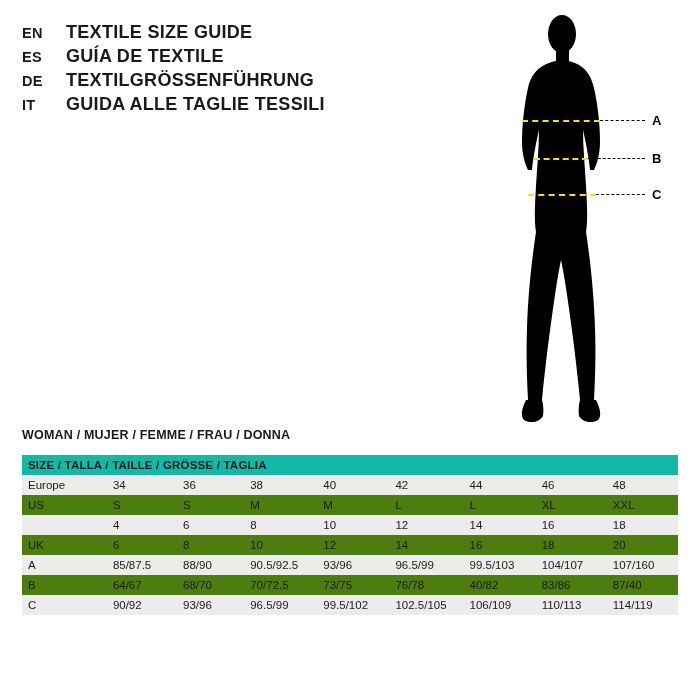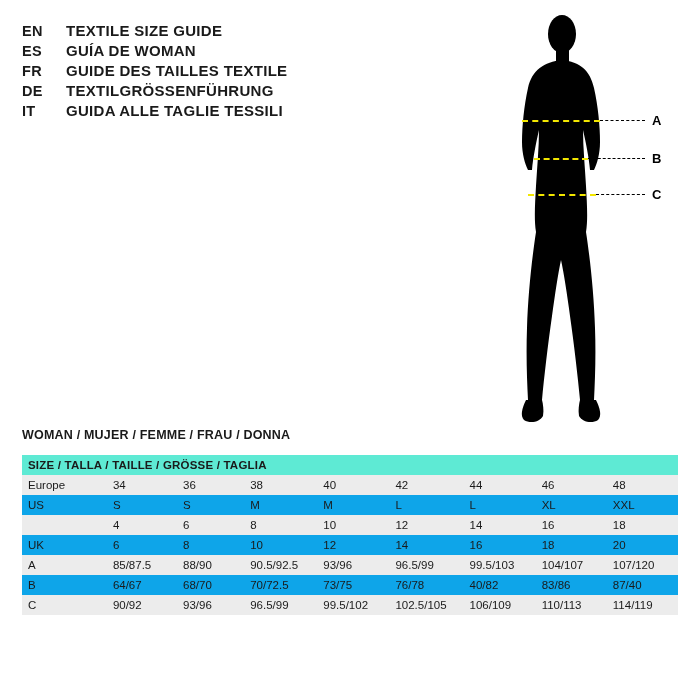--- a/index.html
+++ b/index.html
@@ -33,21 +33,21 @@
     align-items: baseline;
     margin-bottom: 3px;
   }
   .title-lang {
     width: 44px;
     font-size: 14.5px;
     font-weight: bold;
     letter-spacing: 0.3px;
   }
   .title-text {
-    font-size: 15px;
+    font-size: 18px;
     font-weight: bold;
     letter-spacing: 0.3px;
   }
 
   
   .figure {
     position: absolute;
     left: 470px;
     top: 8px;
     width: 220px;
@@ -93,33 +93,33 @@
     font-size: 11.5px;
   }
   table.size-table th,
   table.size-table td {
     padding: 4px 4px 4px 6px;
     text-align: left;
     font-weight: normal;
     white-space: nowrap;
   }
   table.size-table tr.head-row {
-    background: #5eead4;
+    background: #14b8a6;
   }
   table.size-table tr.head-row th {
     font-weight: bold;
     font-size: 11.5px;
     letter-spacing: 0.2px;
   }
   table.size-table tr.shade {
     background: #ececec;
     margin-left: 20px;
   }
   table.size-table tr.plain {
-    background: #0ea5e9;
+    background: #4d7c0f;
   }
   table.size-table td.lbl {
     width: 92px;
   }
   table.size-table td.val {
     width: 70px;
   }
 
   
   .footnotes {
@@ -139,25 +139,21 @@
 
 <div class="page">
 
   <div class="titles">
     <div class="title-row">
       <span class="title-lang">EN</span>
       <span class="title-text">TEXTILE SIZE GUIDE</span>
     </div>
     <div class="title-row">
       <span class="title-lang">ES</span>
-      <span class="title-text">GUÍA DE WOMAN</span>
-    </div>
-    <div class="title-row">
-      <span class="title-lang">FR</span>
-      <span class="title-text">GUIDE DES TAILLES TEXTILE</span>
+      <span class="title-text">GUÍA DE TEXTILE</span>
     </div>
     <div class="title-row">
       <span class="title-lang">DE</span>
       <span class="title-text">TEXTILGRÖSSENFÜHRUNG</span>
     </div>
     <div class="title-row">
       <span class="title-lang">IT</span>
       <span class="title-text">GUIDA ALLE TAGLIE TESSILI</span>
     </div>
   </div>
@@ -267,21 +263,21 @@
       </tr>
       <tr class="shade">
         <td class="lbl">A</td>
         <td class="val">85/87.5</td>
         <td class="val">88/90</td>
         <td class="val">90.5/92.5</td>
         <td class="val">93/96</td>
         <td class="val">96.5/99</td>
         <td class="val">99.5/103</td>
         <td class="val">104/107</td>
-        <td class="val">107/120</td>
+        <td class="val">107/160</td>
       </tr>
       <tr class="plain">
         <td class="lbl">B</td>
         <td class="val">64/67</td>
         <td class="val">68/70</td>
         <td class="val">70/72.5</td>
         <td class="val">73/75</td>
         <td class="val">76/78</td>
         <td class="val">40/82</td>
         <td class="val">83/86</td>

